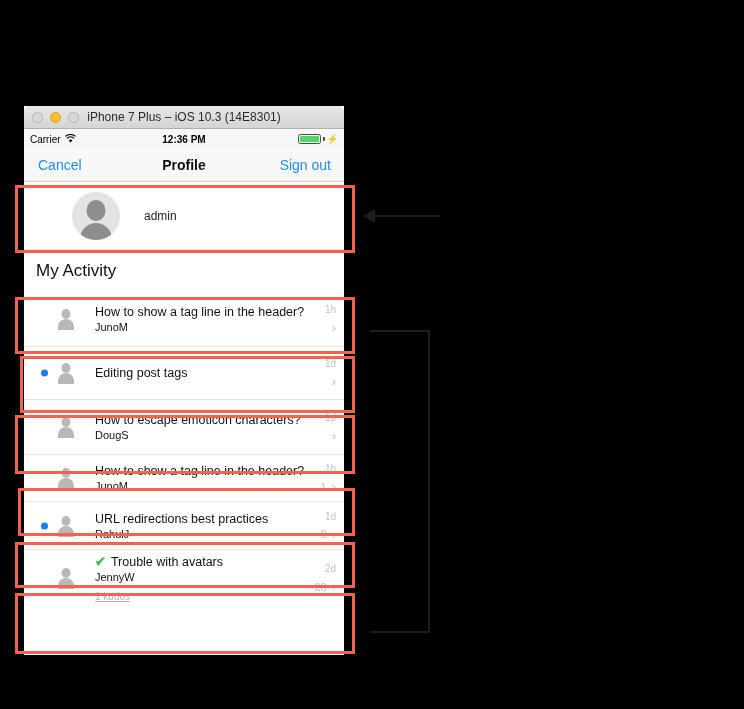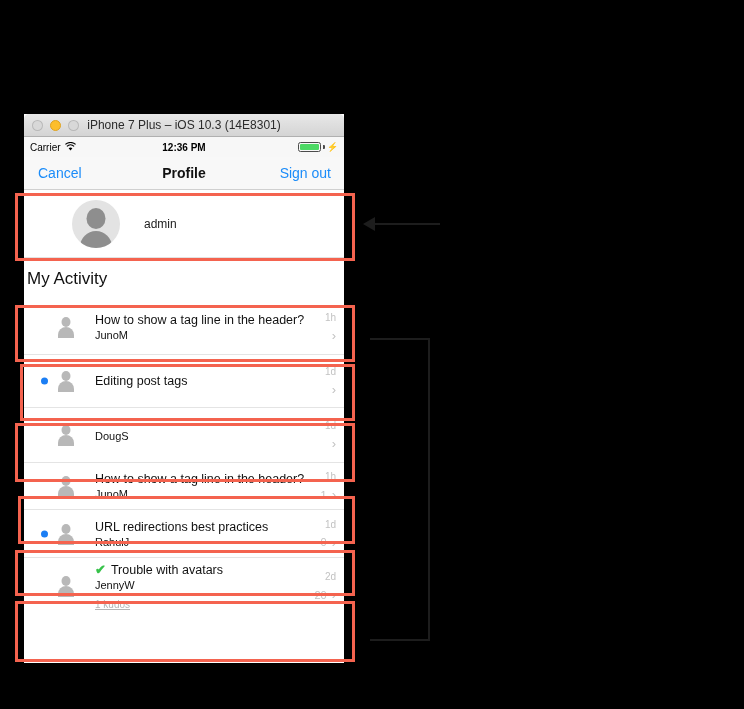--- a/index.html
+++ b/index.html
@@ -3,21 +3,21 @@
 <meta charset="utf-8">
 <style>
   html,body{margin:0;padding:0;}
   body{
     width:744px;height:709px;
     background:#000000;
     font-family:"Liberation Sans", sans-serif;
     position:relative;
     overflow:hidden;
   }
-  .stage{position:absolute;left:0;top:12px;width:744px;height:652px;}
+  .stage{position:absolute;left:0;top:4px;width:744px;height:652px;}
 
   
   .sim-window{
     position:absolute;left:24px;top:102px;width:320px;height:547px;
     background:#ffffff;
   }
   .titlebar{
     height:22px;
     background:linear-gradient(to bottom,#e8e8e8,#d4d4d4);
     border-bottom:1px solid #b0b0b0;
@@ -76,21 +76,21 @@
     position:absolute;left:50%;top:8px;transform:translateX(-50%);
     width:19px;height:21px;border-radius:50%;background:#8e8e8e;
   }
   .avatar-lg .body{
     position:absolute;left:50%;bottom:-9px;transform:translateX(-50%);
     width:32px;height:26px;border-radius:16px 16px 0 0;background:#8e8e8e;
   }
   .profile-name{margin-left:24px;font-size:12px;color:#1c1c1c;}
 
   .section-header{
-    height:42px;display:flex;align-items:center;padding-left:3px;
+    height:42px;display:flex;align-items:center;padding-left:12px;
     font-size:17px;color:#111;background:#fff;
   }
 
   
   .act-row{
     position:relative;background:#fff;display:flex;align-items:center;
     padding-left:31px;box-sizing:border-box;
     border-bottom:1px solid #e4e4e4;
   }
   .act-row .dot{
@@ -234,20 +234,23 @@
           </div>
         </div>
       </div>
 
       <div class="act-row" style="height:55px">
         <div class="avatar-sm">
             <span class="head"></span>
             <span class="body"></span>
           </div>
         <div class="act-main">
+          <div class="act-title">
+              <span>How to escape emoticon characters?</span>
+            </div>
           <div class="act-author">DougS</div>
         </div>
         <div class="act-right">
           <div class="act-time">1d</div>
           <div class="act-meta">
             <span class="act-count"></span>
             <span class="chev">›</span>
           </div>
         </div>
       </div>

